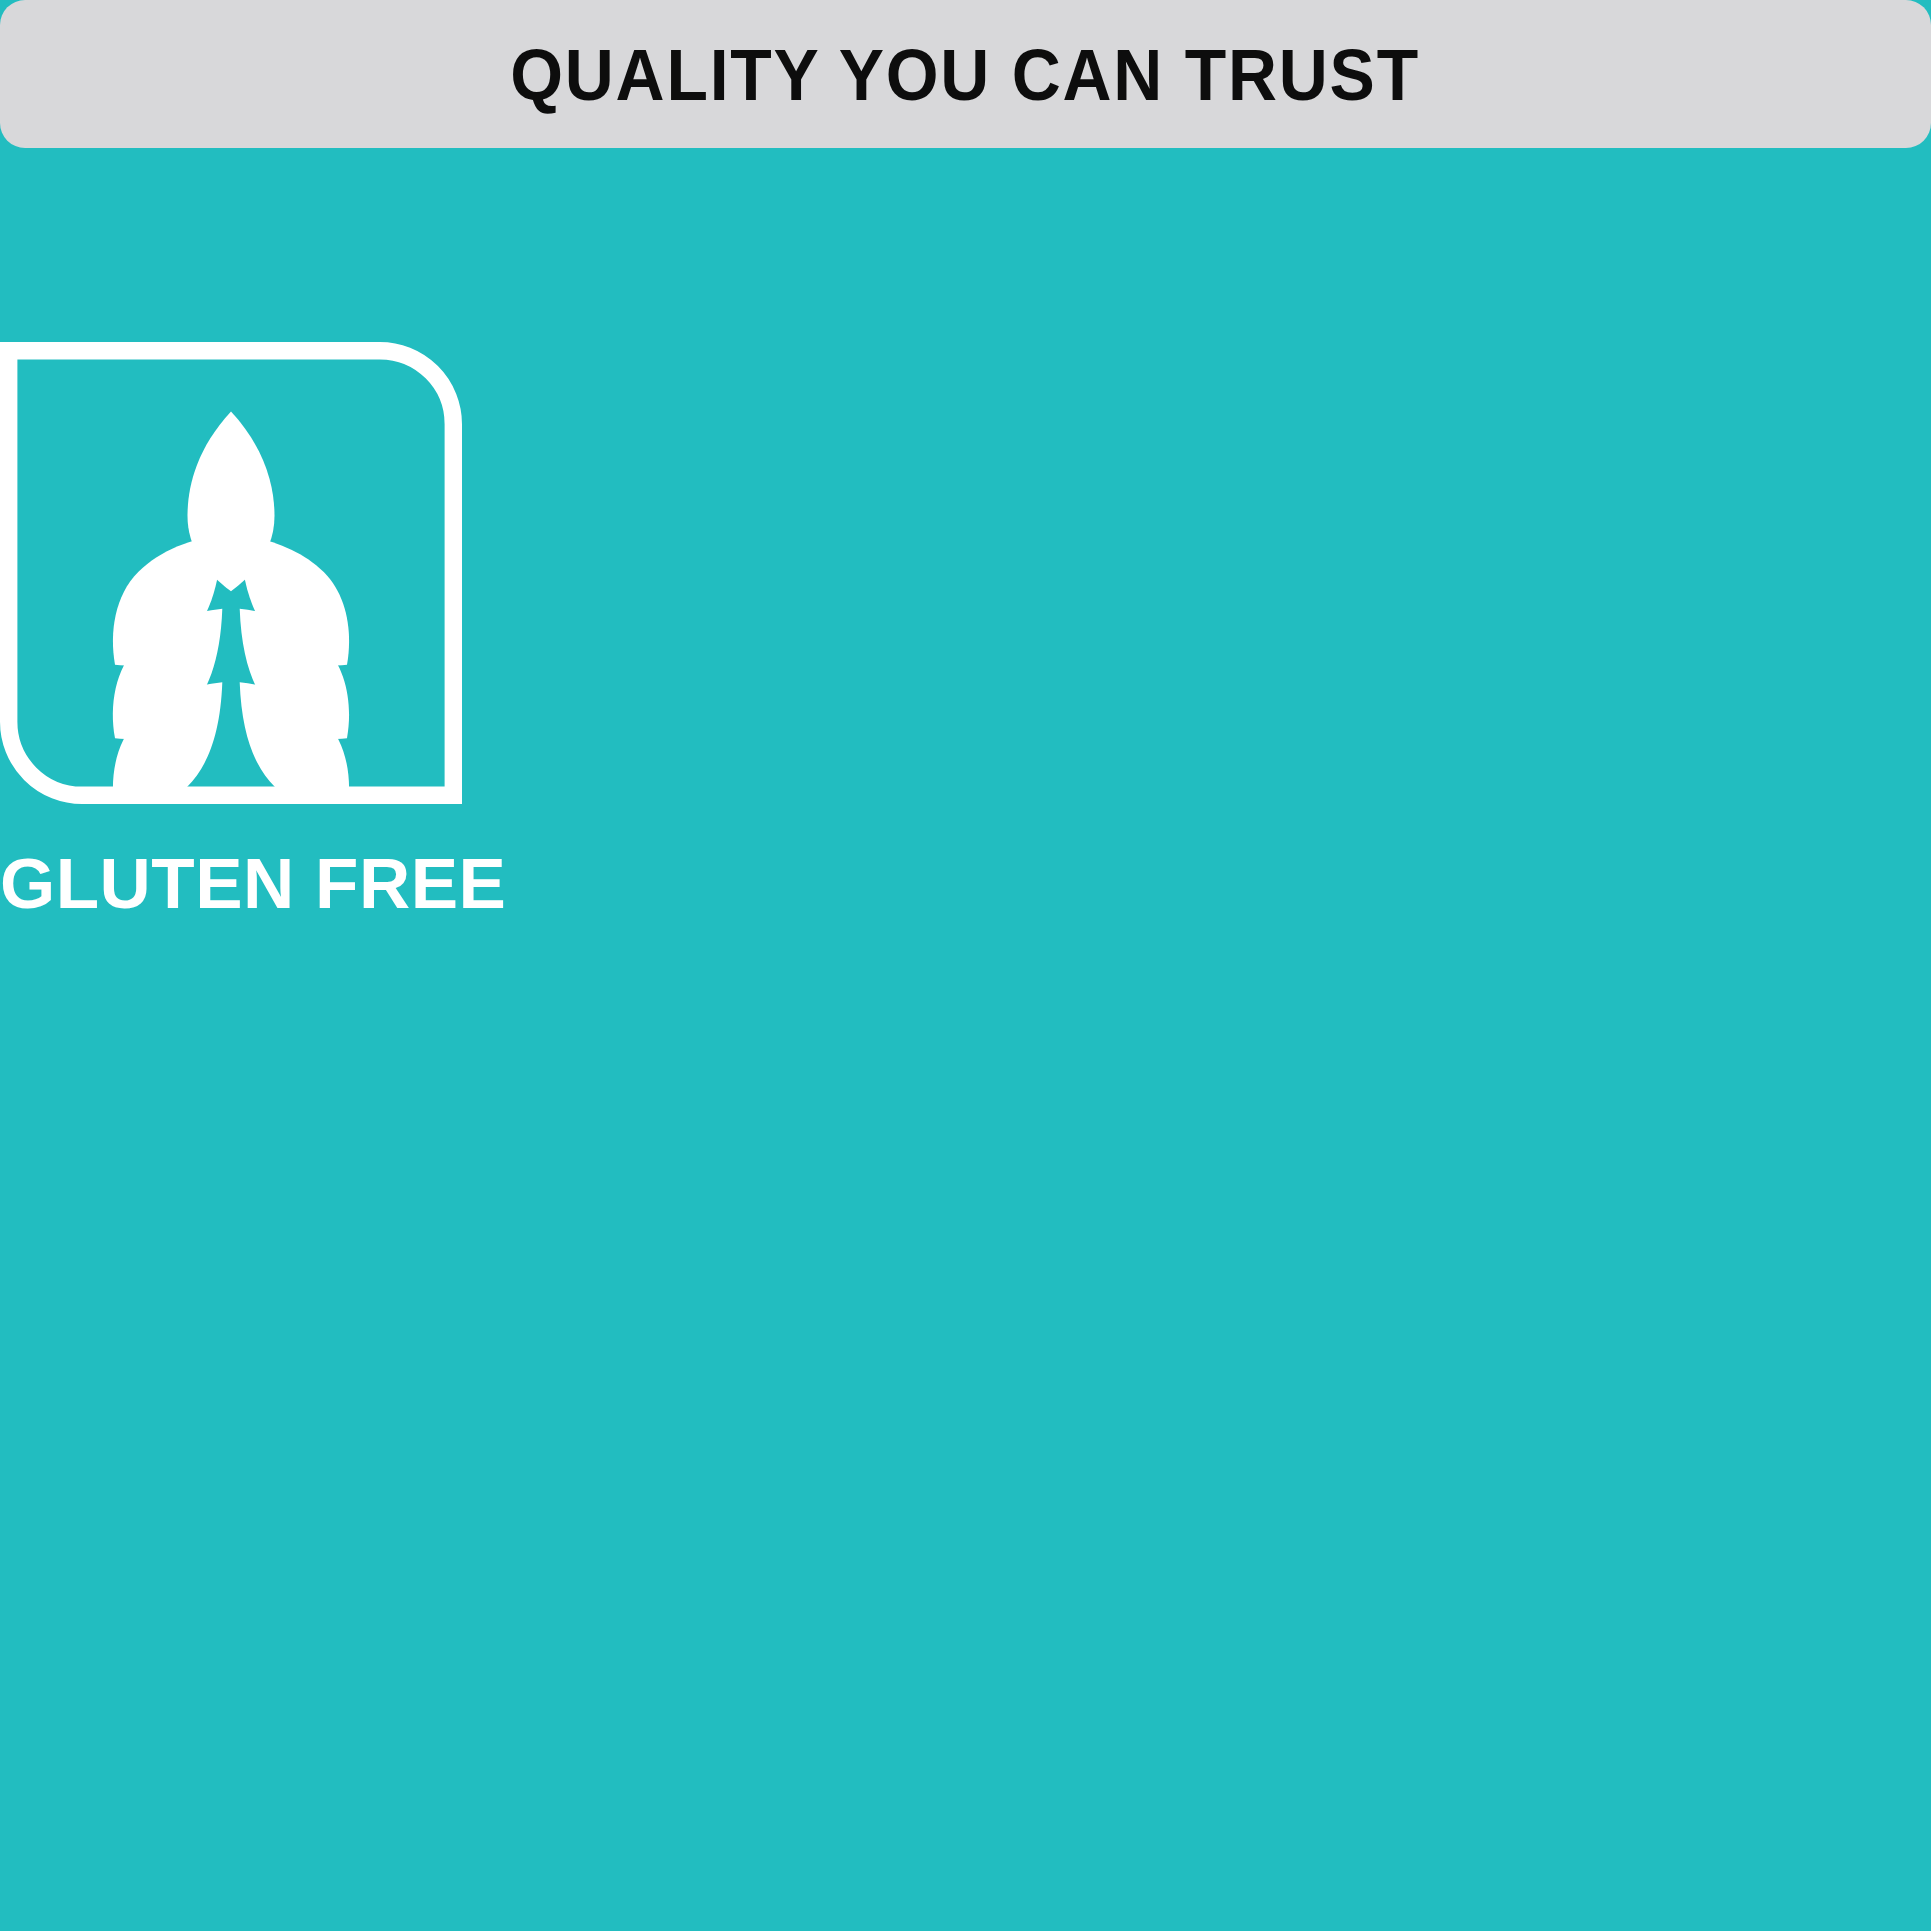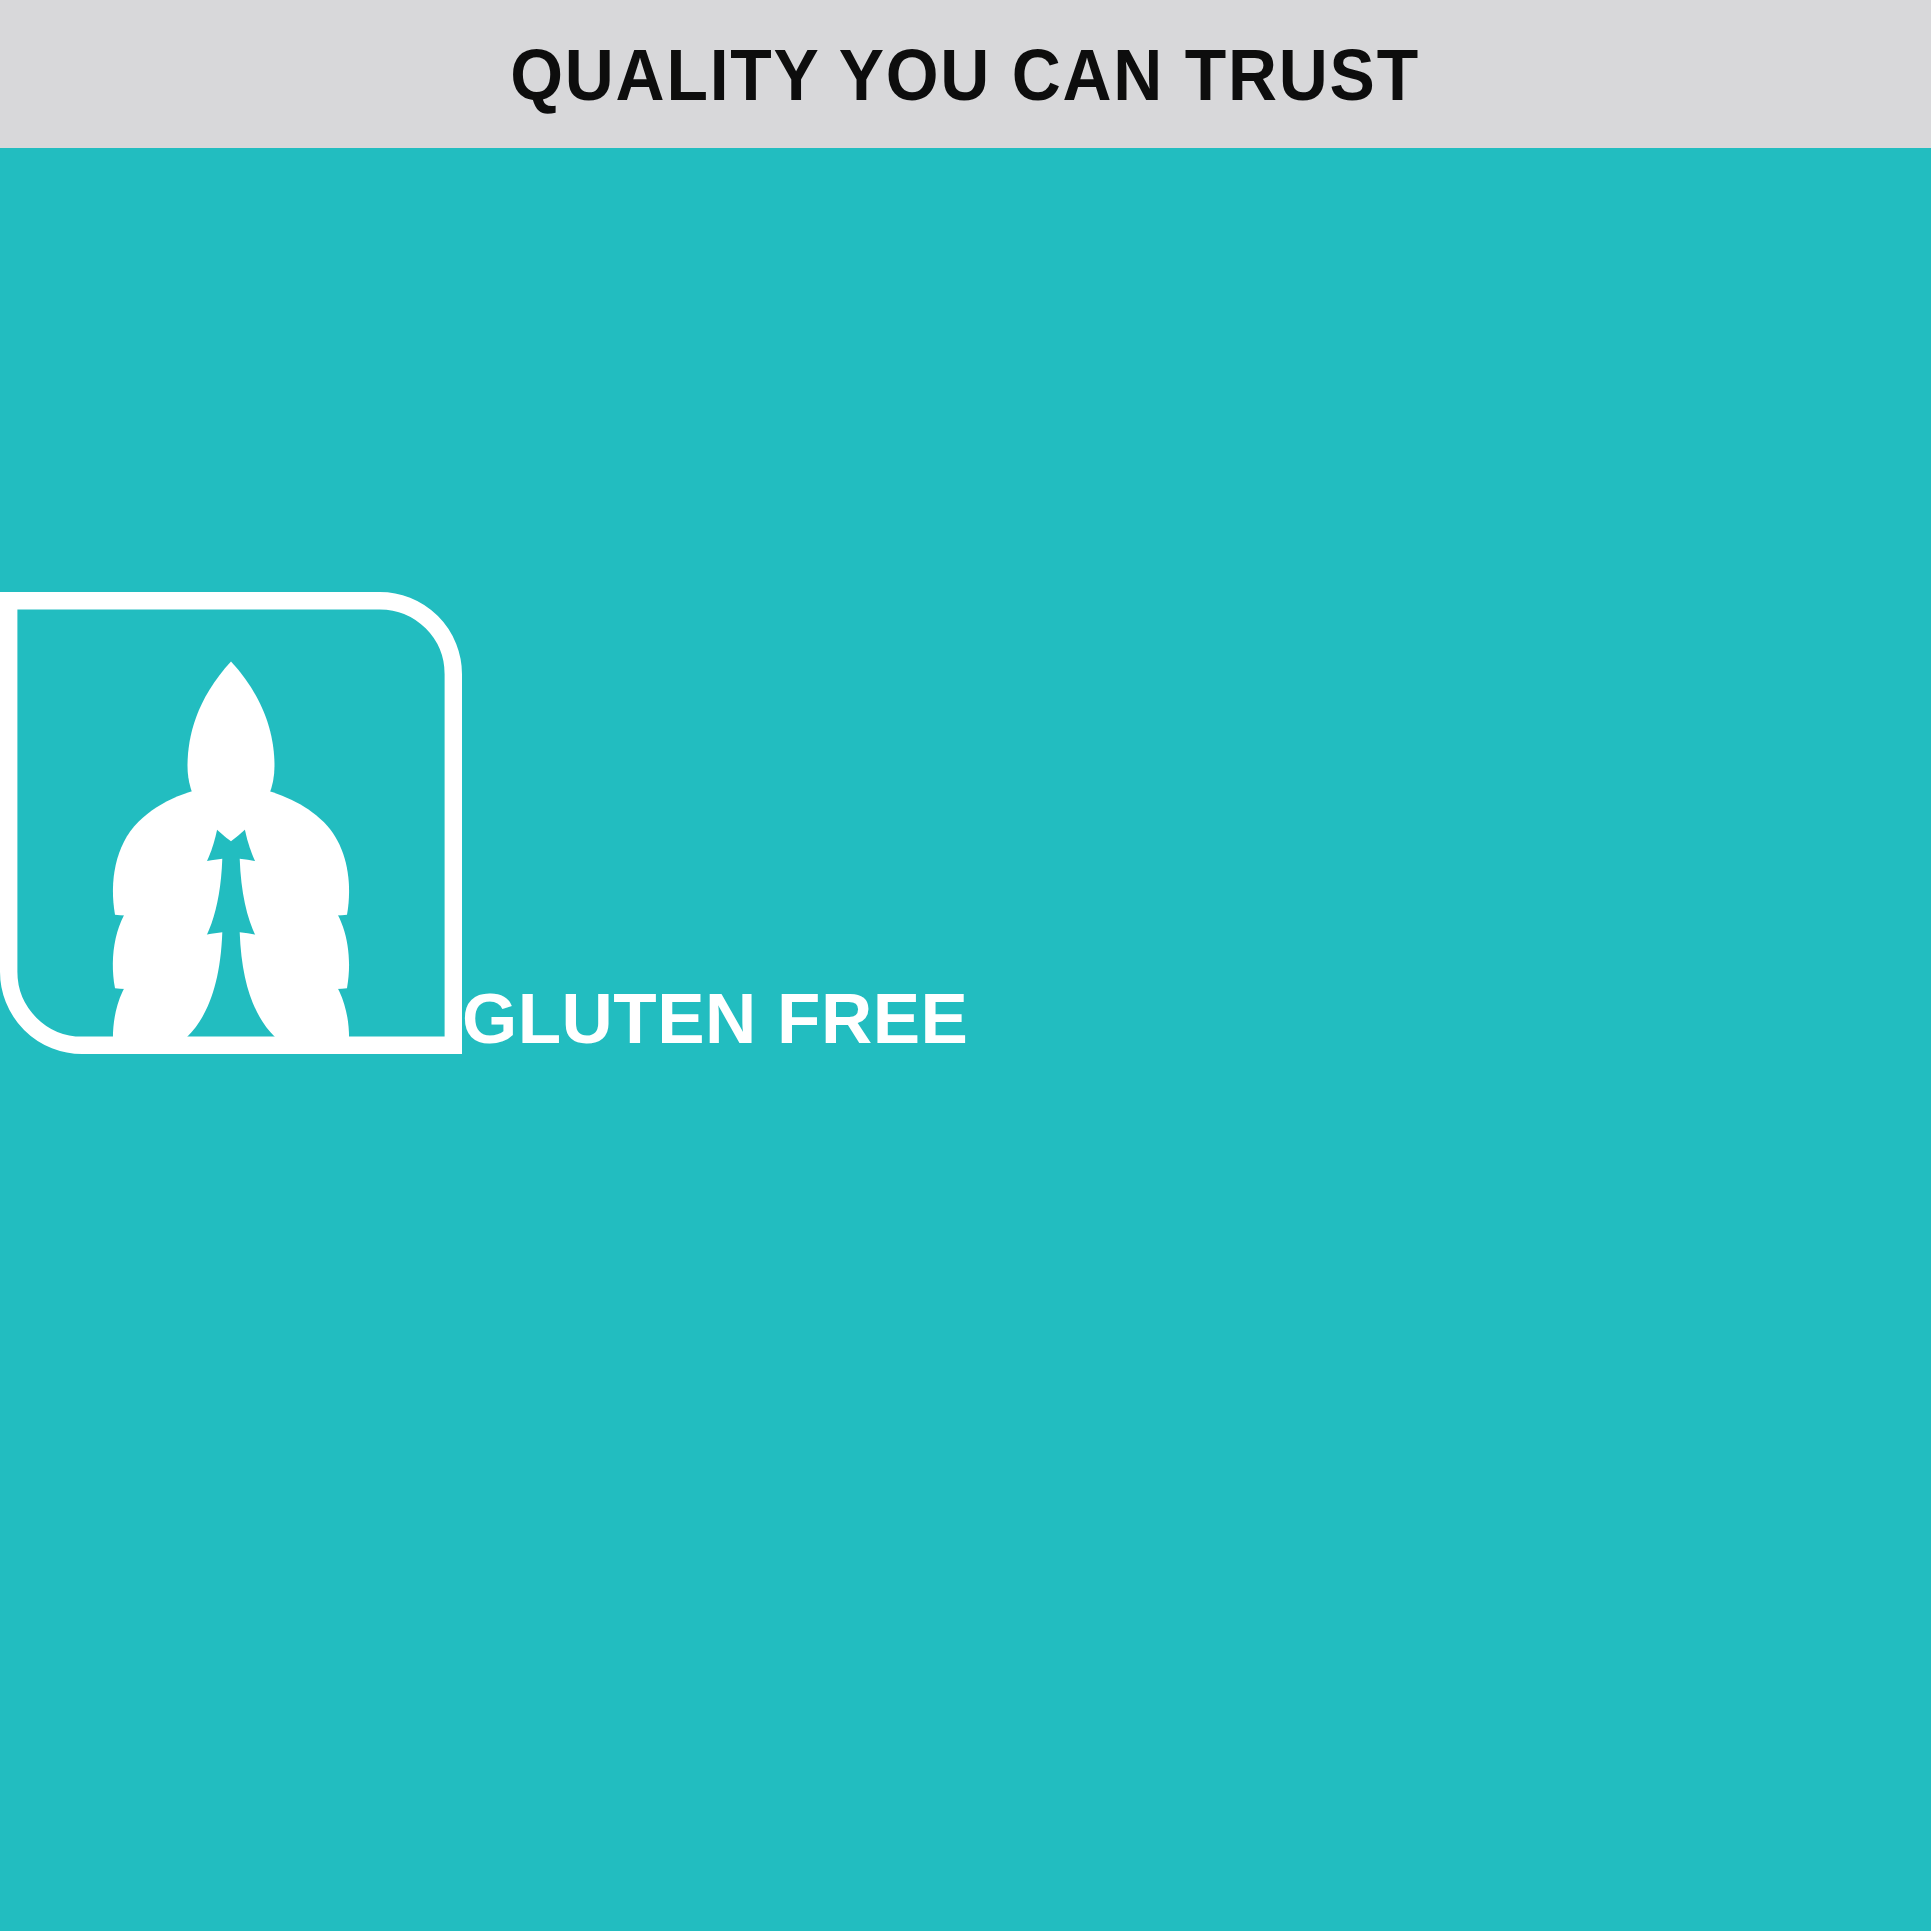--- a/index.html
+++ b/index.html
@@ -16,20 +16,21 @@
 
   
   .header-band {
     width: 100%;
     height: 148px;
     background: #d8d8da;
     display: flex;
     align-items: center;
     justify-content: center;
     box-sizing: border-box;
+    border-radius: 25px;
   }
   .header-title {
     font-family: "Liberation Sans", sans-serif;
     font-weight: 700;
     font-size: 73px;
     letter-spacing: 1.9px;
     color: #0d0d0d;
     transform: scaleX(0.93);
     white-space: nowrap;
     line-height: 1;
@@ -40,22 +41,22 @@
     width: 1931px;
     height: 1783px;
     display: grid;
     grid-template-columns: 1fr 1fr;
     grid-template-rows: 1fr 1fr;
     box-sizing: border-box;
     padding: 58px 0 29px 0;
   }
   .badge-cell {
     display: flex;
-    flex-direction: row;
-    align-items: flex-end;
+    flex-direction: column;
+    align-items: flex-start;
     justify-content: center;
   }
   .badge-cell.row2 { justify-content: flex-start; padding-top: 29px; }
 
   .badge-frame {
     width: 462px;
     height: 462px;
     position: relative;
     box-sizing: border-box;
   }

